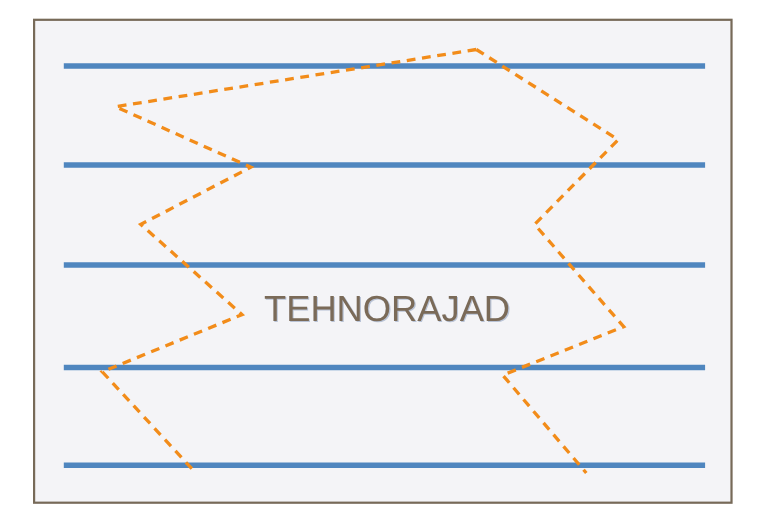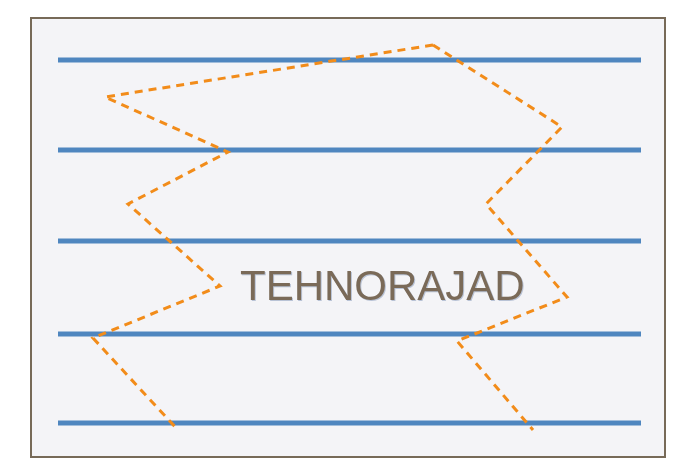--- a/index.html
+++ b/index.html
@@ -1,19 +1,19 @@
 <!DOCTYPE html>
 <html><head>
 <meta charset="utf-8">
 <style>
   html,body{margin:0;padding:0;background:#ffffff;}
   body{width:688px;height:476px;position:relative;overflow:hidden;font-family:"Liberation Sans",sans-serif;}
   .frame{position:absolute;left:30px;top:17px;width:632px;height:437px;border:2px solid #776a58;background:#f4f4f7;box-sizing:content-box;}
   svg{position:absolute;left:0;top:0;}
-  .label{position:absolute;left:240px;top:262px;width:240px;text-align:right;font-size:42px;color:#7a6a58;letter-spacing:0px;text-shadow:1px 1px 0 #b9c3d6;}
+  .label{position:absolute;left:240px;top:262px;width:240px;text-align:left;font-size:33px;color:#7a6a58;letter-spacing:0px;text-shadow:1px 1px 0 #b9c3d6;}
 </style>
 </head>
 <body>
 
 <div class="frame"></div>
 
 <svg width="688" height="476">
   <g id="rails">
       <line x1="58" x2="641" y1="60" y2="60" stroke="#4f86bf" stroke-width="5"></line>
       <line x1="58" x2="641" y1="150" y2="150" stroke="#4f86bf" stroke-width="5"></line>

